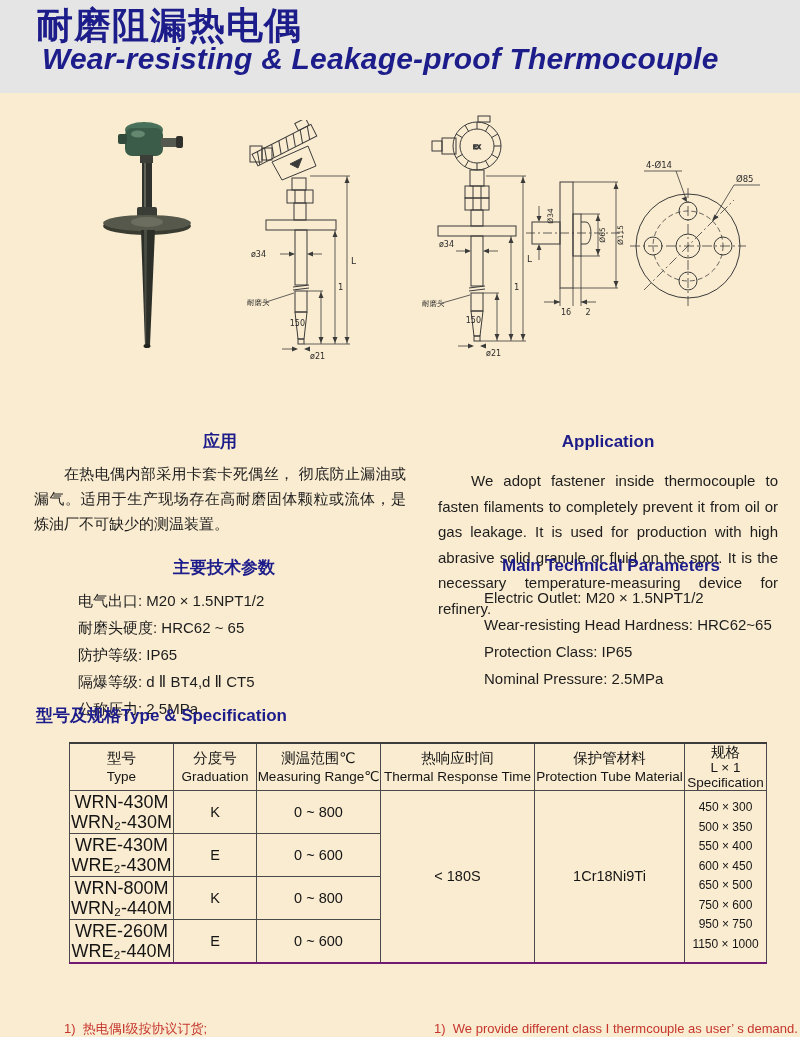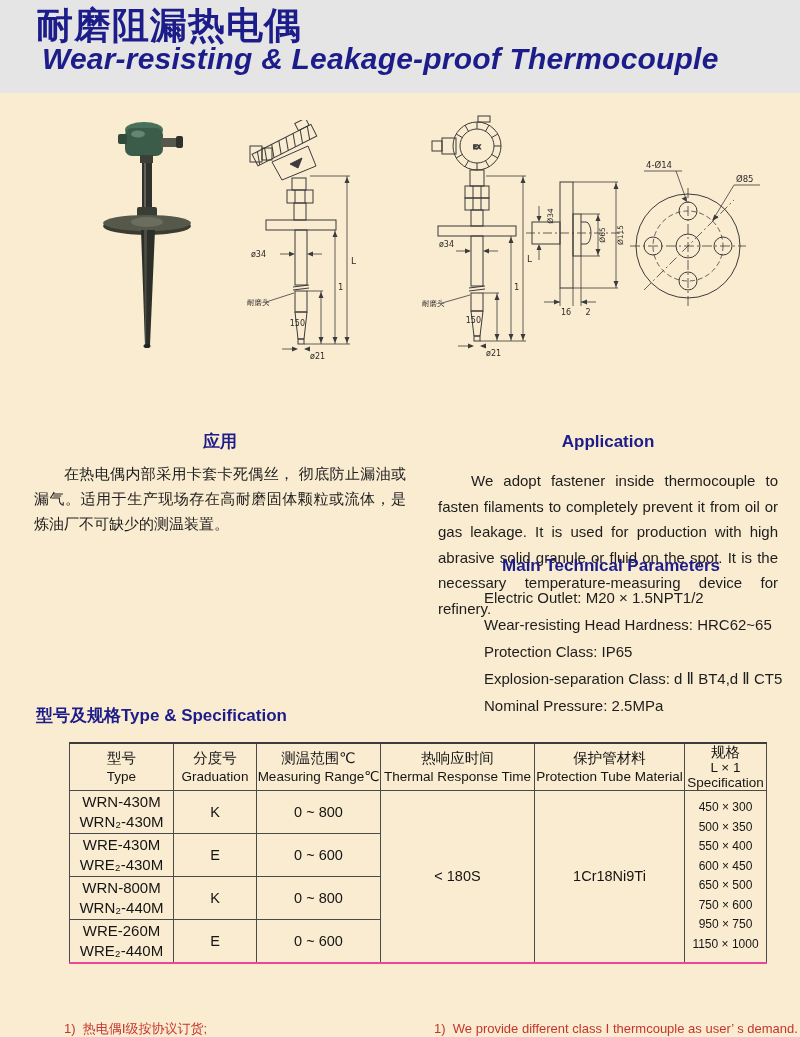--- a/index.html
+++ b/index.html
@@ -12,29 +12,29 @@
   .sec{position:absolute;}
   .sec-h{font-size:17px;font-weight:bold;color:#1c1c8a;margin:0 0 8px 0;text-align:center;}
   .body-zh{font-size:15px;line-height:25px;text-align:justify;text-indent:2em;color:#1d1d1d;margin:0;}
   .body-en{font-size:15px;line-height:25.5px;text-align:justify;text-indent:2.2em;color:#1d1d1d;margin:16px;}
   .plist{margin:6px 0 0 0;}
   .plist div{font-size:15px;line-height:27px;color:#1d1d1d;white-space:pre;}
   .plist-zh{padding-left:44px;}
   .plist-en{padding-left:62px;font-size:14.5px;}
   .spec-title{position:absolute;left:36px;top:704px;font-size:17px;font-weight:bold;color:#1c1c8a;}
   table.spec{position:absolute;left:69px;top:742px;width:697px;border-collapse:collapse;table-layout:fixed;
-             border-top:2px solid #3c3c3c;border-bottom:2px solid #ec4899;background:transparent;}
+             border-top:2px solid #3c3c3c;border-bottom:2px solid #701a75;background:transparent;}
   table.spec td,table.spec th{border:1px solid #4a4a4a;text-align:center;vertical-align:middle;
              font-weight:normal;color:#151515;padding:0;}
   th .h-zh{font-size:14.5px;line-height:20px;}
   th .h-en{font-size:13.5px;line-height:18px;text-align:center;}
   th .h-mid{font-size:13.5px;line-height:15px;}
   tr.hdr{height:46px;}
   tr.r{height:43px;}
-  td.models div{font-size:15px;line-height:20px;}
+  td.models div{font-size:18px;line-height:20px;}
   td.val{font-size:14.5px;}
   td.speccell div{font-size:12px;line-height:19.5px;white-space:pre;}
   .fn{position:absolute;font-size:13px;line-height:25px;color:#c5352d;white-space:pre;}
   svg text{fill:#2b2b2b;font-family:"DejaVu Sans",sans-serif;}
   svg .ln{stroke:#3b3b3b;stroke-width:1;fill:none;}
   svg .thin{stroke:#3b3b3b;stroke-width:0.8;fill:none;}
   svg .ar{fill:#3b3b3b;stroke:none;}
 </style>
 </head>
 <body>
@@ -269,28 +269,37 @@
   <div class="sec" style="left:34px;top:430px;width:372px;">
     <p class="sec-h">应用</p>
     <p class="body-zh">在热电偶内部采用卡套卡死偶丝， 彻底防止漏油或漏气。适用于生产现场存在高耐磨固体颗粒或流体，是炼油厂不可缺少的测温装置。</p>
   </div>
 
   <div class="sec" style="left:422px;top:432px;width:372px;">
     <p class="sec-h">Application</p>
     <p class="body-en">We adopt fastener inside thermocouple to fasten filaments to completely prevent it from oil or gas leakage. It is used for production with high abrasive solid granule or fluid on the spot. It is the necessary temperature-measuring device for refinery.</p>
   </div>
 
+  <div class="sec" style="left:34px;top:556px;width:380px;">
+    <p class="sec-h">主要技术参数</p>
+    <div class="plist plist-zh">
+      <div>电气出口: M20 × 1.5NPT1/2</div>
+      <div>耐磨头硬度: HRC62 ~ 65</div>
+      <div>防护等级: IP65</div>
+      <div>隔爆等级: d Ⅱ BT4,d Ⅱ CT5</div>
+      <div>公称压力: 2.5MPa</div>
+    </div>
+  </div>
 
   <div class="sec" style="left:422px;top:556px;width:378px;">
     <p class="sec-h">Main Technical Parameters</p>
     <div class="plist plist-en">
       <div>Electric Outlet: M20 × 1.5NPT1/2</div>
       <div>Wear-resisting Head Hardness: HRC62~65</div>
       <div>Protection Class: IP65</div>
-      <div>Explosion-separation Class: d Ⅱ BT4,d Ⅱ CT5</div>
       <div>Nominal Pressure: 2.5MPa</div>
     </div>
   </div>
 
   <div class="spec-title">型号及规格Type &amp; Specification</div>
 
   <table class="spec">
     <colgroup>
       <col style="width:104px">
         <col style="width:83px">

